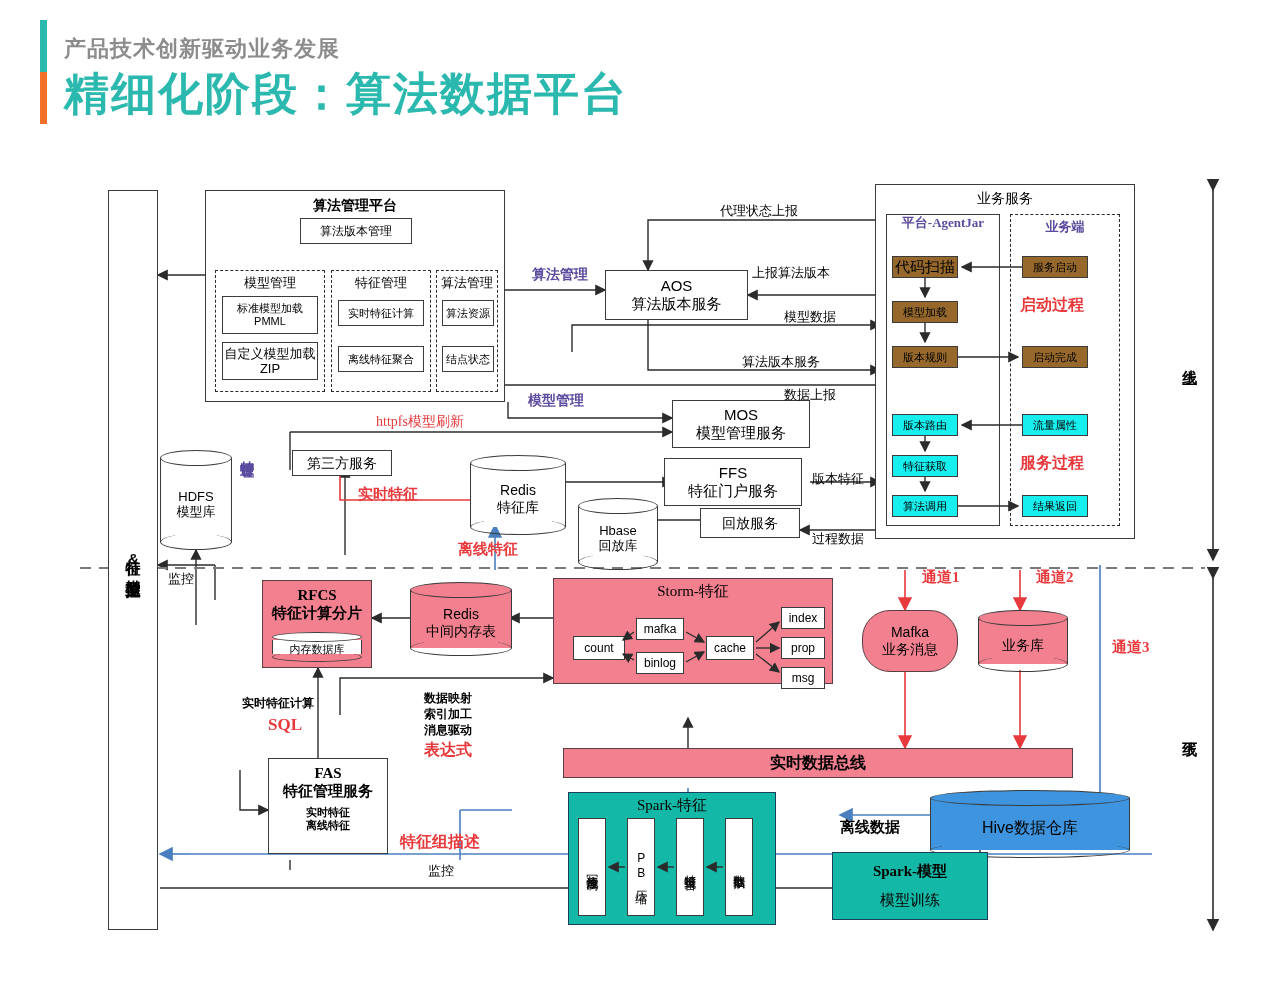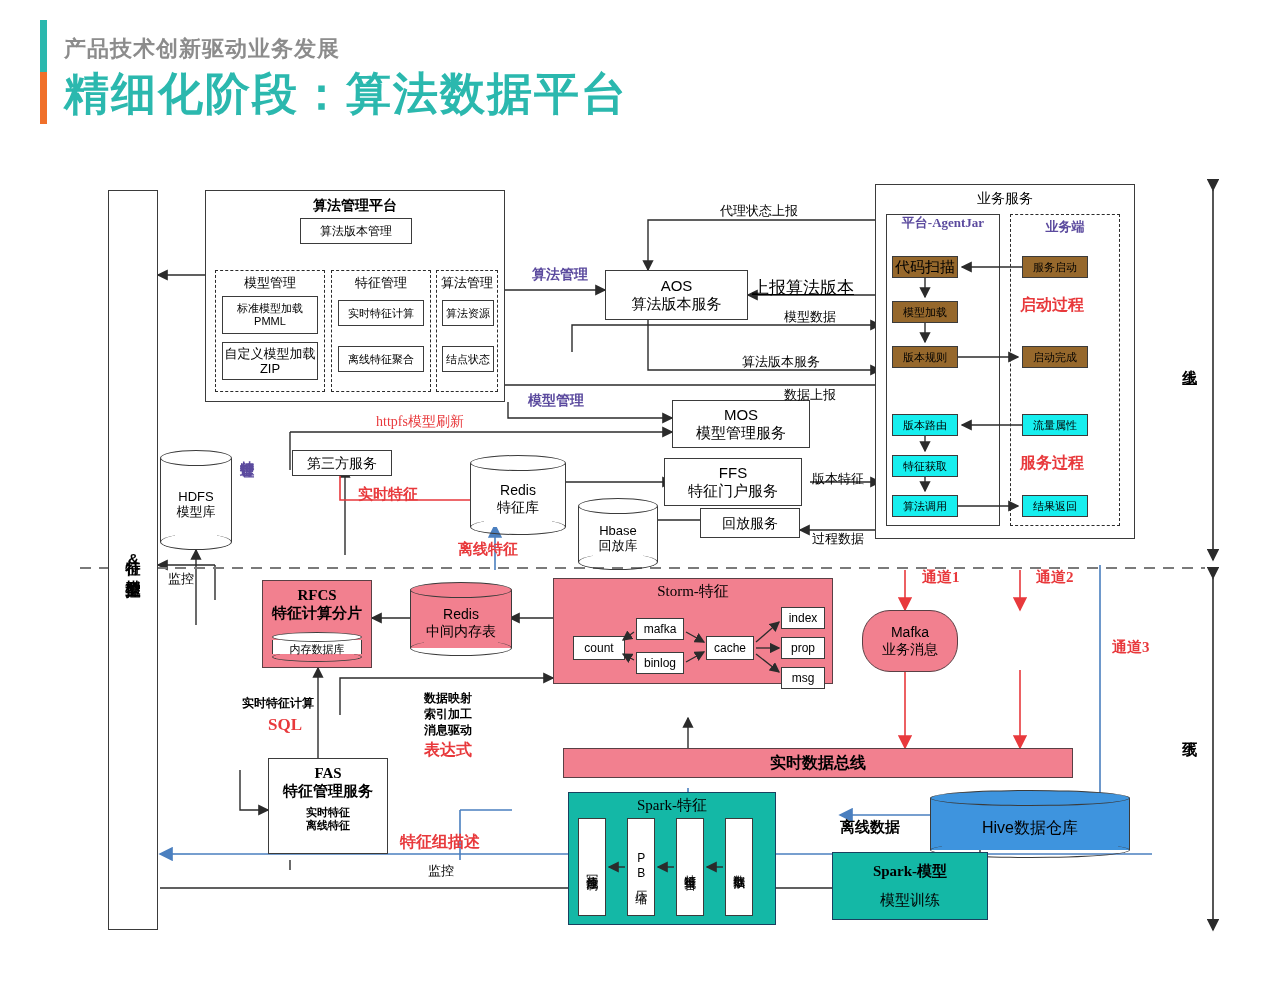--- a/index.html
+++ b/index.html
@@ -248,20 +248,28 @@
 回放库</span></div>
 </div>
 <div class="cyl" style="left:410px;top:412px;width:102px;height:74px;">
   <div class="body" style="background:#F2808F;"></div>
       <div class="top" style="background:#F2808F;"></div>
   <div class="bot"></div>
   <div class="cap" style="font-size:14px;white-space:pre-line;">
     <span>Redis
 中间内存表</span></div>
 </div>
+<div class="cyl" style="left:978px;top:440px;width:90px;height:62px;">
+  <div class="body" style="background:#F2808F;"></div>
+      <div class="top" style="background:#F2808F;"></div>
+  <div class="bot"></div>
+  <div class="cap" style="font-size:14px;">
+    <span>业务库</span>
+      </div>
+</div>
 <div class="cyl" style="left:930px;top:620px;width:200px;height:68px;">
   <div class="body" style="background:#3E94DE;"></div>
       <div class="top" style="background:#3E94DE;"></div>
   <div class="bot"></div>
   <div class="cap" style="font-size:16px;">
     <span>Hive数据仓库</span>
       </div>
 </div>
 
 <div class="node" style="left:862px;top:440px;width:96px;height:62px;background:#F2808F;
@@ -414,21 +422,21 @@
 
 <div class="node blue" style="left:832px;top:682px;width:156px;height:68px;font-size:15px;">
   <div class="serif" style="font-weight:bold;">Spark-模型</div>
   <div style="margin-top:10px;">模型训练</div>
 </div>
 
 <div class="lbl purple" style="left:532px;top:96px;font-size:14px;font-weight:bold;">算法管理</div>
 <div class="lbl purple" style="left:528px;top:222px;font-size:14px;font-weight:bold;">模型管理</div>
 <div class="lbl purple vtext" style="left:240px;top:280px;font-size:14px;font-weight:bold;">特征管理</div>
 <div class="lbl" style="left:720px;top:32px;font-size:13px;">代理状态上报</div>
-<div class="lbl" style="left:752px;top:106px;font-size:17px;text-decoration:underline;">上报算法版本</div>
+<div class="lbl" style="left:752px;top:94px;font-size:13px;">上报算法版本</div>
 <div class="lbl" style="left:784px;top:138px;font-size:13px;">模型数据</div>
 <div class="lbl" style="left:742px;top:183px;font-size:13px;">算法版本服务</div>
 <div class="lbl" style="left:784px;top:216px;font-size:13px;">数据上报</div>
 <div class="lbl red serif" style="left:376px;top:243px;font-size:14px;">httpfs模型刷新</div>
 <div class="lbl red serif" style="left:358px;top:315px;font-size:15px;font-weight:bold;">实时特征</div>
 <div class="lbl red serif" style="left:458px;top:370px;font-size:15px;font-weight:bold;">离线特征</div>
 <div class="lbl" style="left:812px;top:300px;font-size:13px;">版本特征</div>
 <div class="lbl" style="left:812px;top:360px;font-size:13px;">过程数据</div>
 <div class="lbl" style="left:168px;top:400px;font-size:13px;">监控</div>
 <div class="lbl" style="left:242px;top:525px;font-size:12px;font-weight:bold;">实时特征计算</div>

